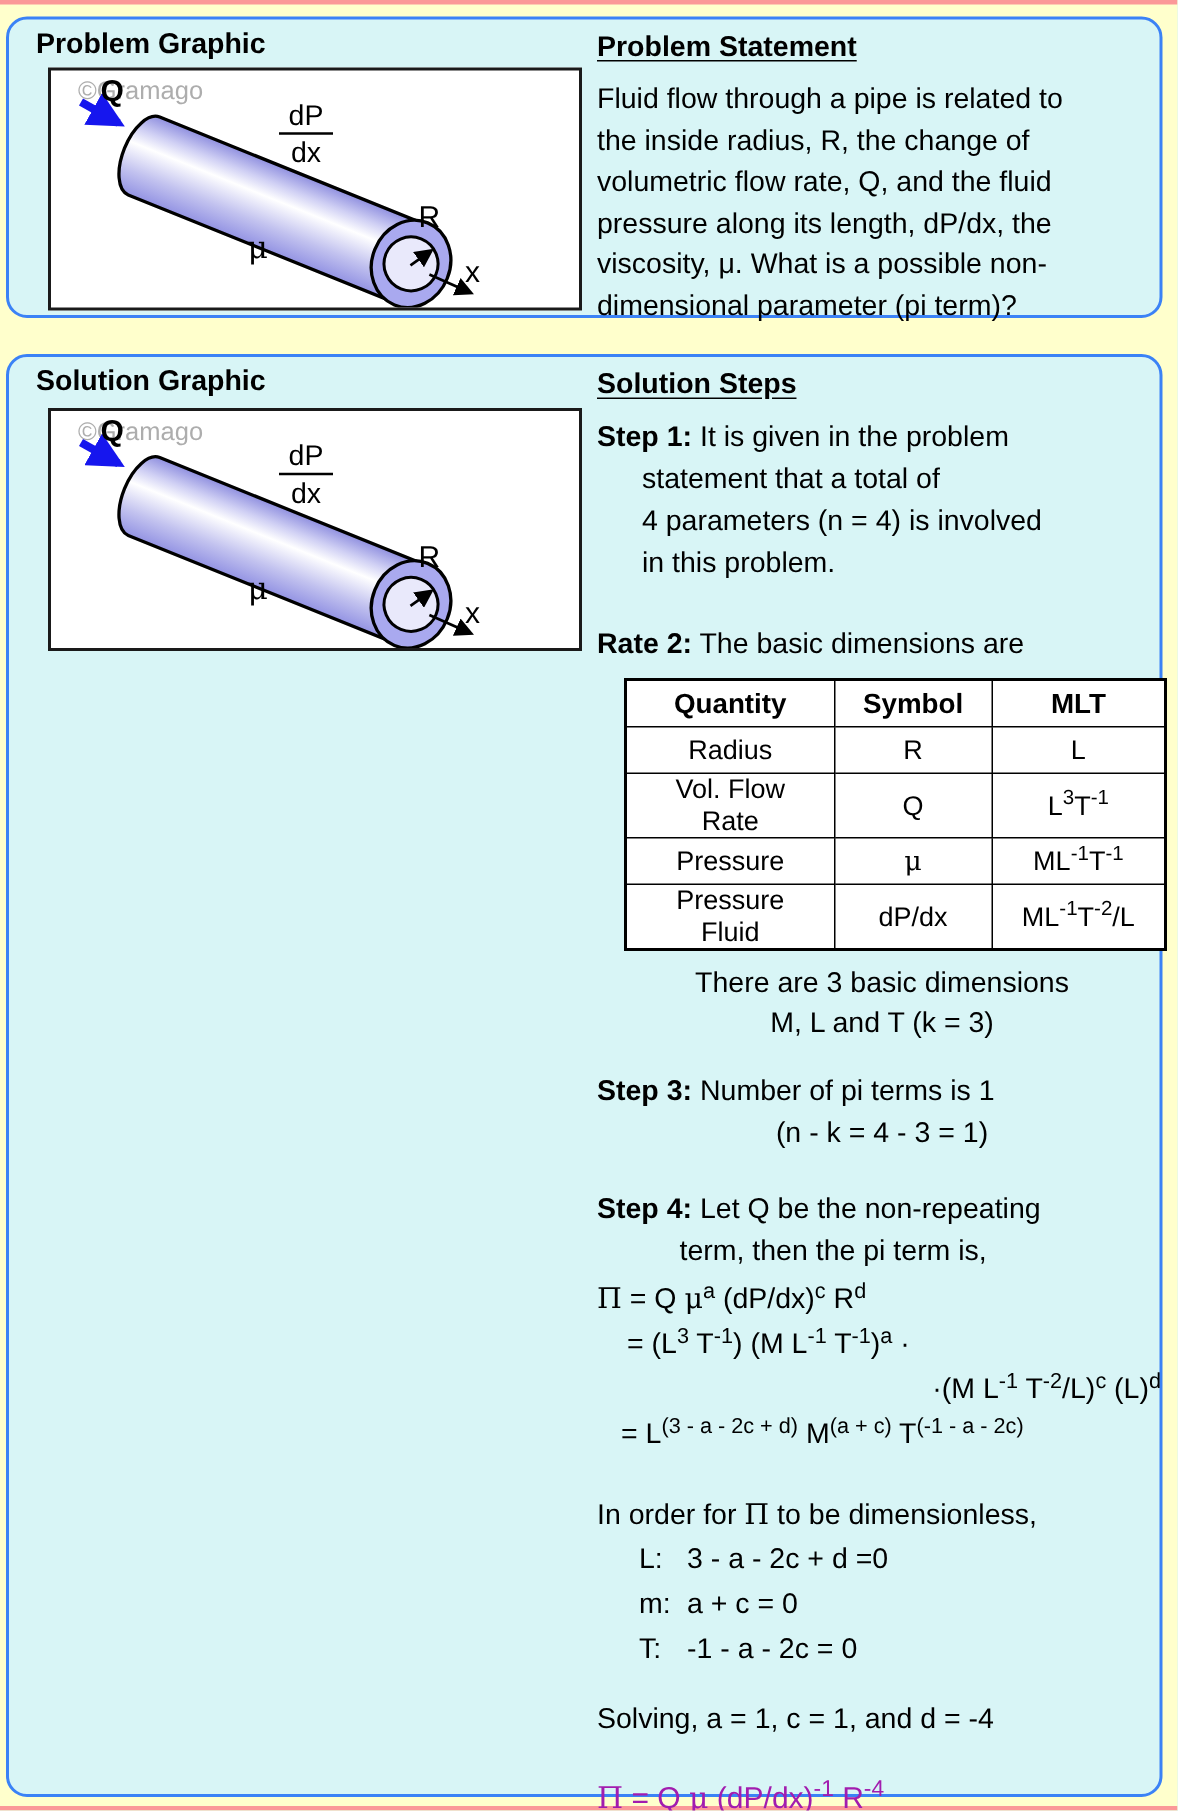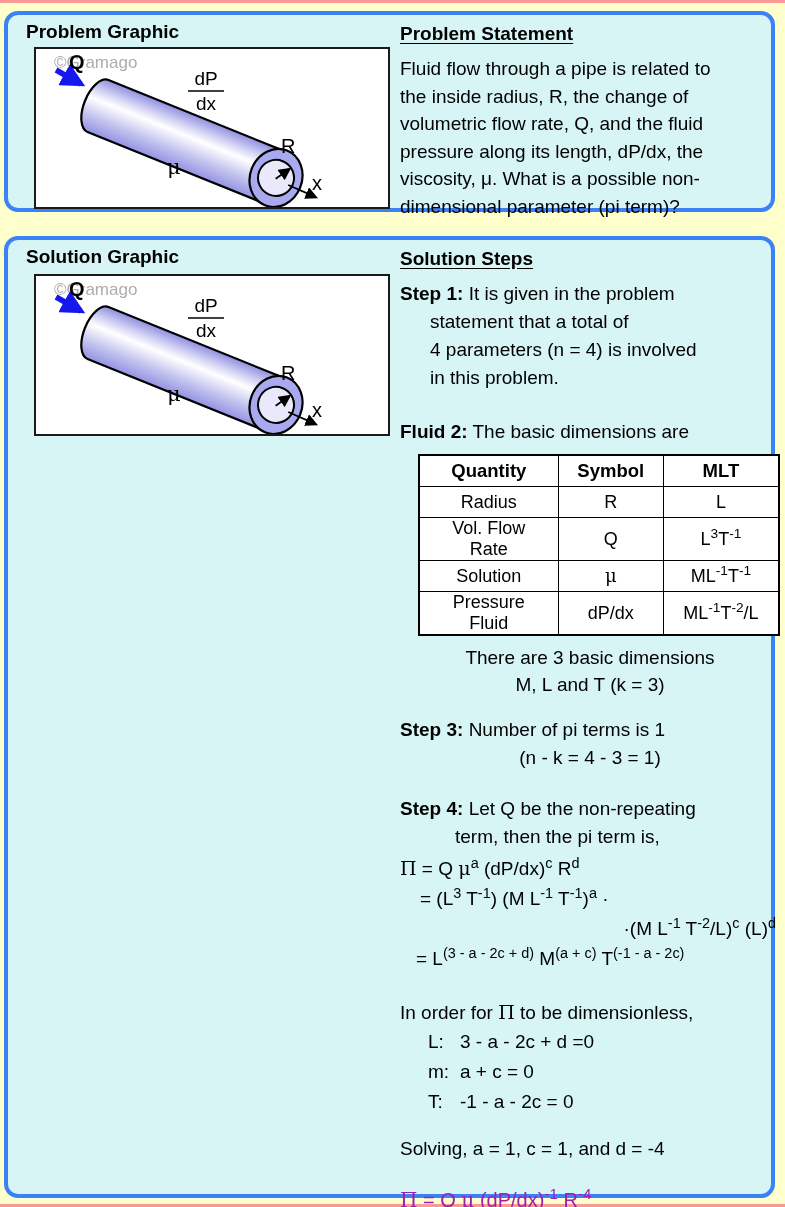--- a/index.html
+++ b/index.html
@@ -7,21 +7,21 @@
     width:785px;height:1207px;position:relative;
     background:#FFFFCC;
     font-family:"Liberation Sans",sans-serif;
     color:#000;overflow:hidden;
   }
   .edge-strip{position:absolute;left:0;right:0;height:3px;background:#FB9898;}
   #edge-top{top:0;} #edge-bottom{bottom:0;}
 
   .panel{
     position:absolute;left:4px;width:771px;box-sizing:border-box;
-    background:#D8F5F6;border:4px solid #3b82f6;border-radius:14px;
+    background:#D8F5F6;border:2px solid #3b82f6;border-radius:14px;
   }
   #panel-problem{top:11px;height:201px;}
   #panel-solution{top:236px;height:962px;}
 
   .panel-title{position:absolute;left:18px;top:6px;font-size:19px;font-weight:bold;white-space:nowrap;}
 
   .gbox{
     position:absolute;left:26px;width:356px;height:162px;box-sizing:border-box;
     background:#FFFFFF;border:2px solid #1a1a1a;
   }
@@ -170,42 +170,42 @@
     <div class="heading">Solution Steps</div>
 
     <div class="step">
       <div class="stepline"><b>Step 1:</b> <span>It is given in the problem</span></div>
       <div class="stepline ind">statement that a total of</div>
       <div class="stepline ind">4 parameters (n = 4) is involved</div>
       <div class="stepline ind">in this problem.</div>
     </div>
 
     <div class="step mt-sec1">
-      <div class="stepline"><b>Fluid 2:</b> <span>The basic dimensions are</span></div>
+      <div class="stepline"><b>Rate 2:</b> <span>The basic dimensions are</span></div>
     </div>
 
     <table class="dims">
       <tbody>
           <tr>
         <th class="c-q">Quantity</th>
         <th class="c-s">Symbol</th>
         <th class="c-m">MLT</th>
       </tr>
       <tr>
         <td>Radius</td>
         <td><span>R</span></td>
         <td><span>L</span></td>
       </tr>
       <tr>
         <td>Vol. Flow Rate</td>
         <td><span>Q</span></td>
         <td><span>L</span><sup>3</sup><span>T</span><sup>-1</sup></td>
       </tr>
       <tr>
-        <td>Solution</td>
+        <td>Pressure</td>
         <td><span class="greek">μ</span></td>
         <td><span>ML</span><sup>-1</sup><span>T</span><sup>-1</sup></td>
       </tr>
       <tr>
         <td>Pressure Fluid</td>
         <td><span>dP/dx</span></td>
         <td><span>ML</span><sup>-1</sup><span>T</span><sup>-2</sup><span>/L</span></td>
       </tr>
     </tbody>
       </table>

